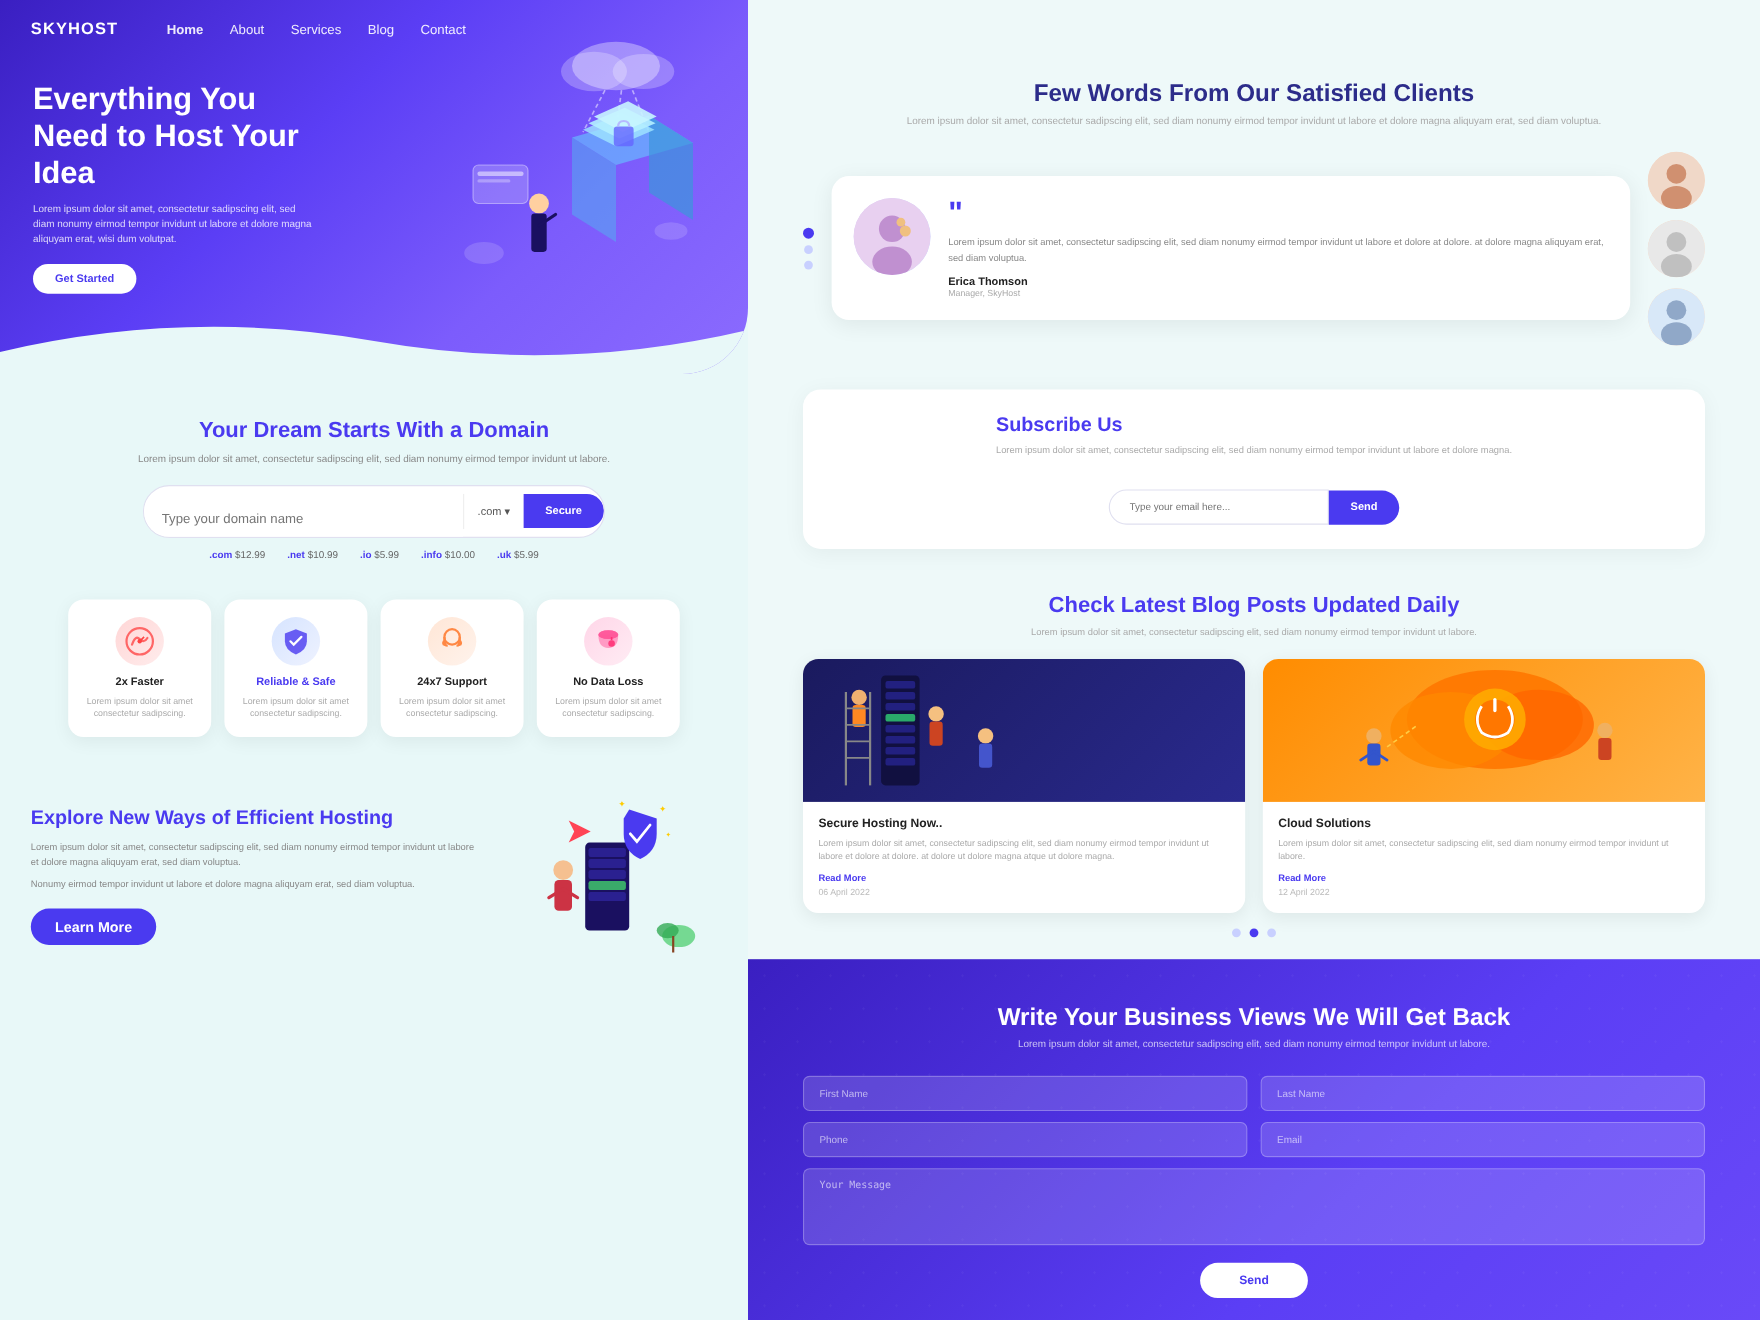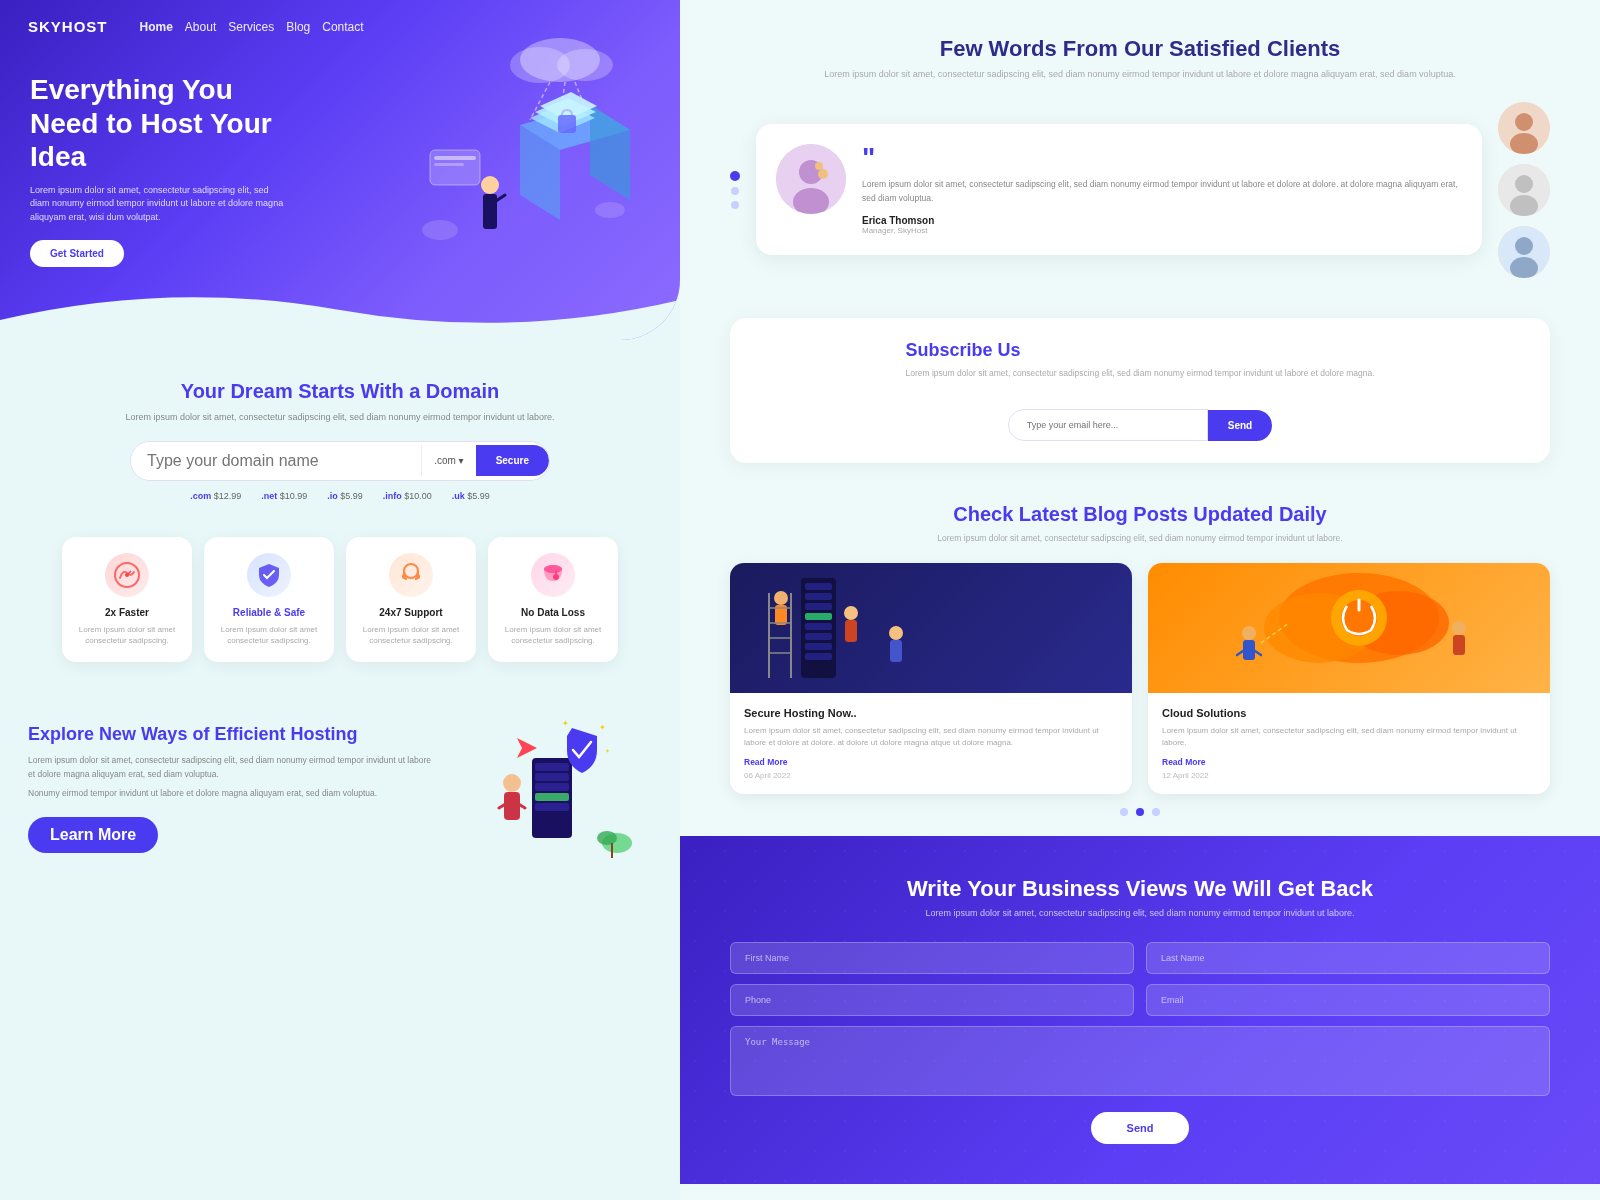--- a/index.html
+++ b/index.html
@@ -12,21 +12,21 @@
     }
 
     
     .hero {
       background: linear-gradient(135deg, #3a1fc1 0%, #5b3ef5 40%, #7c5cfc 70%, #8b6bfe 100%);
       border-radius: 0 0 60px 0;
       width: 680px; height: 340px;
       position: relative; overflow: hidden;
     }
     .hero-nav {
-      display: flex; align-items: center; padding: 18px 28px; gap: 12px;
+      display: flex; align-items: center; padding: 18px 28px; gap: 24px;
     }
     .hero-logo {
       color: white; font-weight: 700; font-size: 15px; letter-spacing: 1px; margin-right: 20px;
     }
     .hero-nav-link { color: rgba(255,255,255,0.9); font-size: 12px; text-decoration: none; }
     .hero-nav-link.active { font-weight: 700; }
     .hero-content { padding: 20px 30px 0 30px; }
     .hero-title { color: white; font-size: 28px; font-weight: 800; line-height: 1.2; max-width: 260px; }
     .hero-desc { color: rgba(255,255,255,0.8); font-size: 9px; margin-top: 10px; max-width: 260px; line-height: 1.5; }
     .hero-btn {
@@ -48,21 +48,21 @@
       text-align: center;
     }
     .section-title { color: #4a3af0; font-size: 20px; font-weight: 700; }
     .section-desc { color: #888; font-size: 9px; margin-top: 8px; line-height: 1.5; }
     .domain-search-row {
       display: flex; align-items: center; margin-top: 16px; gap: 0;
       border: 1.5px solid #e0e0f0; border-radius: 25px; overflow: hidden;
       background: white; max-width: 420px; margin-left: auto; margin-right: auto;
     }
     .domain-input {
-      flex: 1; border: none; padding: 10px 16px; font-size: 16px; outline: none; color: #aaa;
+      flex: 1; border: none; padding: 10px 16px; font-size: 12px; outline: none; color: #aaa; margin-top: 12px;
     }
     .domain-ext {
       padding: 10px 12px; font-size: 10px; color: #555; border-left: 1px solid #eee;
     }
     .domain-search-btn {
       background: #4a3af0; color: white; border: none; padding: 10px 20px;
       font-size: 10px; font-weight: 600; cursor: pointer; border-radius: 0 25px 25px 0;
     }
     .domain-prices {
       display: flex; justify-content: center; gap: 20px; margin-top: 10px; flex-wrap: wrap;
@@ -93,39 +93,39 @@
 
     
     .hosting-section {
       padding: 30px 28px 20px; display: flex; align-items: center; gap: 20px;
     }
     .hosting-text { flex: 1; }
     .hosting-title { color: #4a3af0; font-size: 18px; font-weight: 800; line-height: 1.3; }
     .hosting-desc { color: #888; font-size: 8.5px; margin-top: 8px; line-height: 1.6; }
     .hosting-btn {
       margin-top: 16px; background: #4a3af0; color: white; border: none;
-      border-radius: 20px; padding: 9px 22px; font-size: 16px; font-weight: 600; cursor: pointer;
+      border-radius: 20px; padding: 9px 22px; font-size: 13px; font-weight: 600; cursor: pointer;
     }
     .hosting-illustration {
       width: 200px; height: 160px; flex-shrink: 0;
       display: flex; align-items: center; justify-content: center;
       position: relative;
     }
 
     
     .right-panel {
       position: absolute; right: 0; top: 0; width: 920px; height: 1200px;
       background: #eef9f9;
     }
 
     
     .testimonials-section {
       padding: 36px 50px 20px;
     }
-    .section-title-center { text-align: center; color: #2c2c8a; font-size: 22px; font-weight: 800; }
+    .section-title-center { text-align: center; color: #2c2c8a; font-size: 22px; font-weight: 800; margin-top: 36px; }
     .section-desc-center { text-align: center; color: #aaa; font-size: 9px; margin-top: 6px; line-height: 1.5; }
     .testimonial-wrapper {
       display: flex; align-items: center; gap: 16px; margin-top: 20px;
     }
     .testimonial-dots {
       display: flex; flex-direction: column; gap: 6px; align-items: center;
     }
     .t-dot { width: 8px; height: 8px; border-radius: 50%; background: #c8d0ff; }
     .t-dot.active { background: #4a3af0; width: 10px; height: 10px; }
     .testimonial-card {

